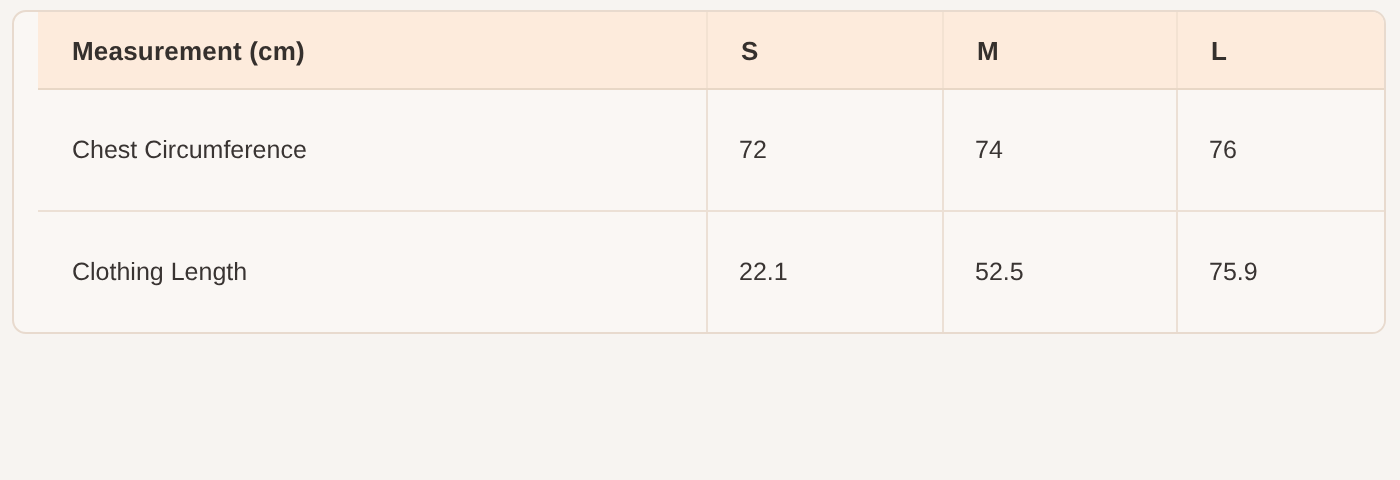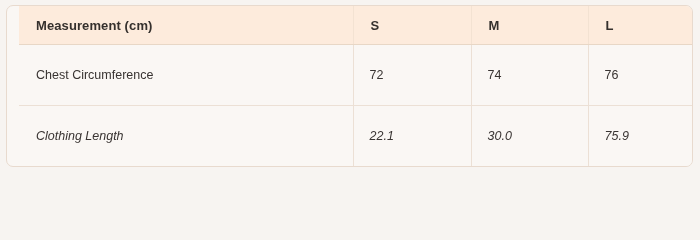--- a/index.html
+++ b/index.html
@@ -65,21 +65,21 @@
     font-weight: normal;
     text-align: left;
     padding: 0 0 0 17px;
     height: 41px;
     border-bottom: 1px solid #ece0d5;
     border-right: 1px solid #ece0d5;
     vertical-align: middle;
     white-space: nowrap;
   }
   tbody td:last-child { border-right: none; }
-  tbody tr:last-child td { border-bottom: none; font-style: italic; }
+  tbody tr:last-child td { border-bottom: none; }
 
   td.value-cell { padding-left: 16px; }
 </style>
 </head>
 <body>
 
 <div class="table-wrap">
   <table class="size-table">
     <colgroup>
       <col class="col-measure">
@@ -98,18 +98,18 @@
     <tbody>
       <tr>
         <td>Chest Circumference</td>
         <td class="value-cell">72</td>
         <td class="value-cell">74</td>
         <td class="value-cell">76</td>
       </tr>
       <tr>
         <td>Clothing Length</td>
         <td class="value-cell">22.1</td>
-        <td class="value-cell">30.0</td>
+        <td class="value-cell">52.5</td>
         <td class="value-cell">75.9</td>
       </tr>
     </tbody>
   </table>
 </div>
 
 </body></html>

